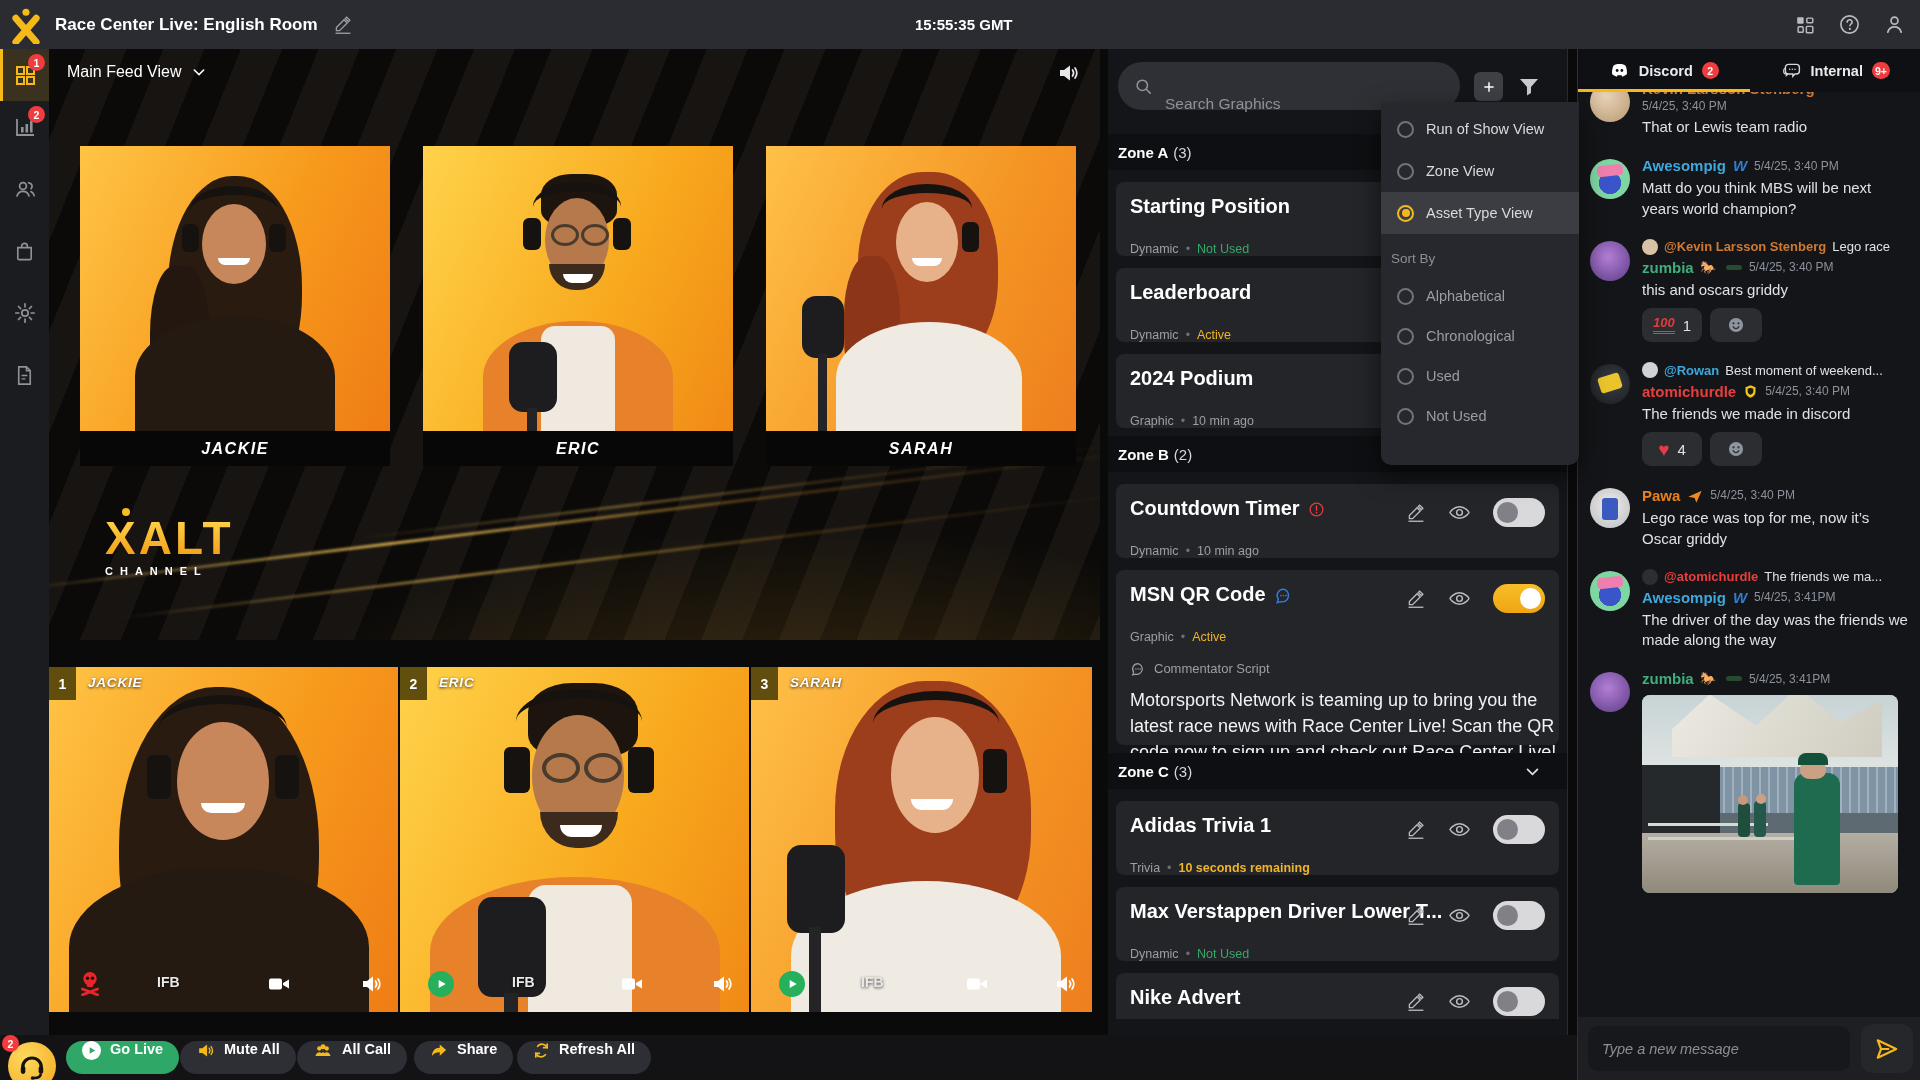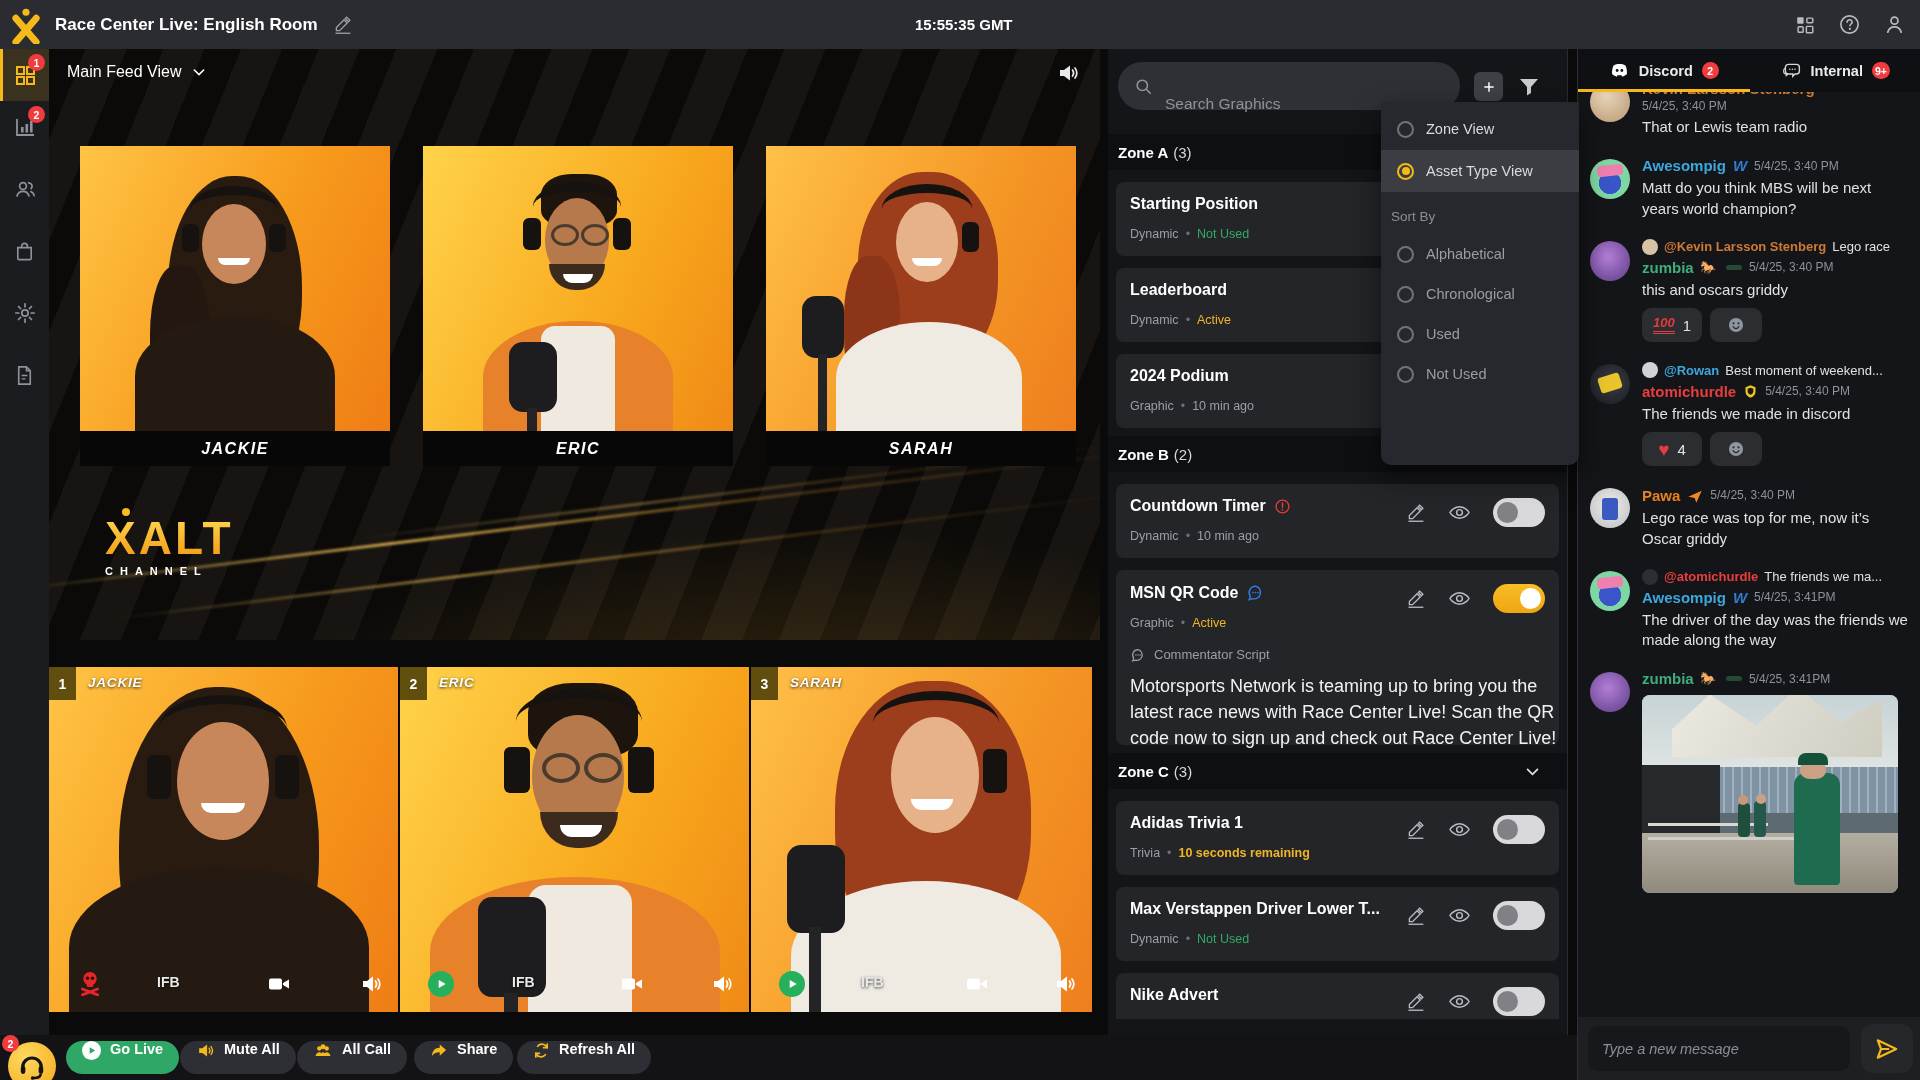--- a/index.html
+++ b/index.html
@@ -89,22 +89,22 @@
   .searchpill input::placeholder{color:#8e9299;}
   .plusbtn{position:absolute;left:366px;top:23px;width:29px;height:29px;border-radius:6px;background:#3f4046;
            display:flex;align-items:center;justify-content:center;color:#fff;}
   .funnelbtn{position:absolute;left:406px;top:23px;width:30px;height:29px;display:flex;align-items:center;justify-content:center;color:#c9cbce;}
   .glist{position:absolute;left:0;top:77px;width:459px;bottom:16px;overflow:hidden;}
   .zhead{height:36px;margin-top:8px;background:#0e0f12;display:flex;align-items:center;padding:0 10px;font-size:15px;color:#fff;position:relative;}
   .zhead b{font-weight:bold;margin-right:5px;}
   .zhead .cnt{color:#d6d8db;}
   .zhead .zchev{position:absolute;right:26px;color:#dfe1e4;}
   .zrow{position:relative;margin:12px 8px 0 8px;background:#242529;border-radius:8px;padding:13px 14px;box-sizing:border-box;}
-  .ztitle{font-size:16px;font-weight:bold;color:#fff;display:flex;align-items:center;gap:8px;}
-  .zsub{margin-top:14px;font-size:12.5px;color:#9b9fa6;display:flex;align-items:flex-end;gap:7px;}
+  .ztitle{font-size:20px;font-weight:bold;color:#fff;display:flex;align-items:center;gap:8px;}
+  .zsub{margin-top:24px;font-size:12.5px;color:#9b9fa6;display:flex;align-items:flex-end;gap:7px;}
   .zsub .sep{color:#6d7176;}
   .st-green{color:#34a968;}
   .st-yellow{color:#f0b429;}
   .st-gray{color:#9b9fa6;}
   .zctrl{position:absolute;right:14px;top:14px;display:flex;align-items:center;gap:22px;color:#b9bdc3;}
   .toggle{width:52px;height:29px;border-radius:15px;position:relative;}
   .toggle.off{background:#d9d9dc;}
   .toggle.off .knob{position:absolute;left:4px;top:4px;width:21px;height:21px;border-radius:50%;background:#808086;}
   .toggle.on{background:linear-gradient(180deg,#f7bd27,#efa612);}
   .toggle.on .knob{position:absolute;right:4px;top:4px;width:21px;height:21px;border-radius:50%;background:#fff;}
@@ -781,20 +781,24 @@
               <span class="knob"></span>
             </span>
         </div>
       </div>
     </div>
   </div>
 
   <div class="vmenu">
     <div class="vopt">
       <span class="radio"></span>
+        <span>Run of Show View</span>
+    </div>
+    <div class="vopt">
+      <span class="radio"></span>
         <span>Zone View</span>
     </div>
     <div class="vopt selected">
       <span class="radio on"></span>
         <span>Asset Type View</span>
     </div>
     <div class="sortlab">Sort By</div>
     <div class="vopt muted">
       <span class="radio"></span>
         <span>Alphabetical</span>

